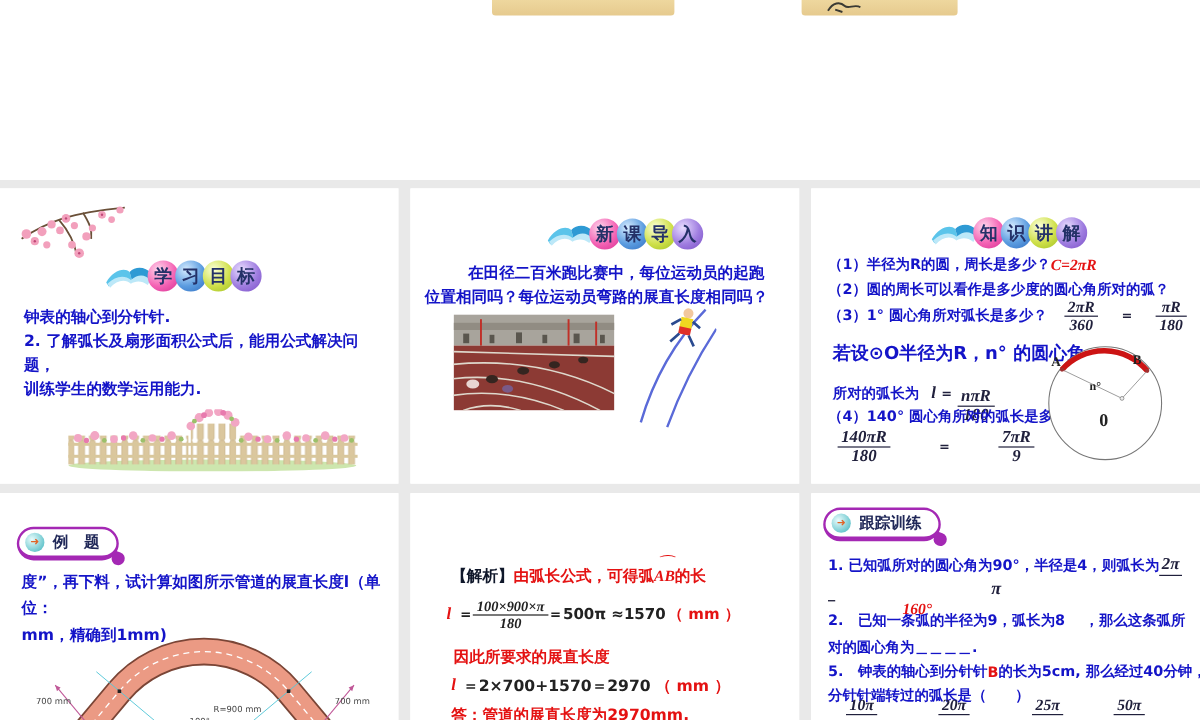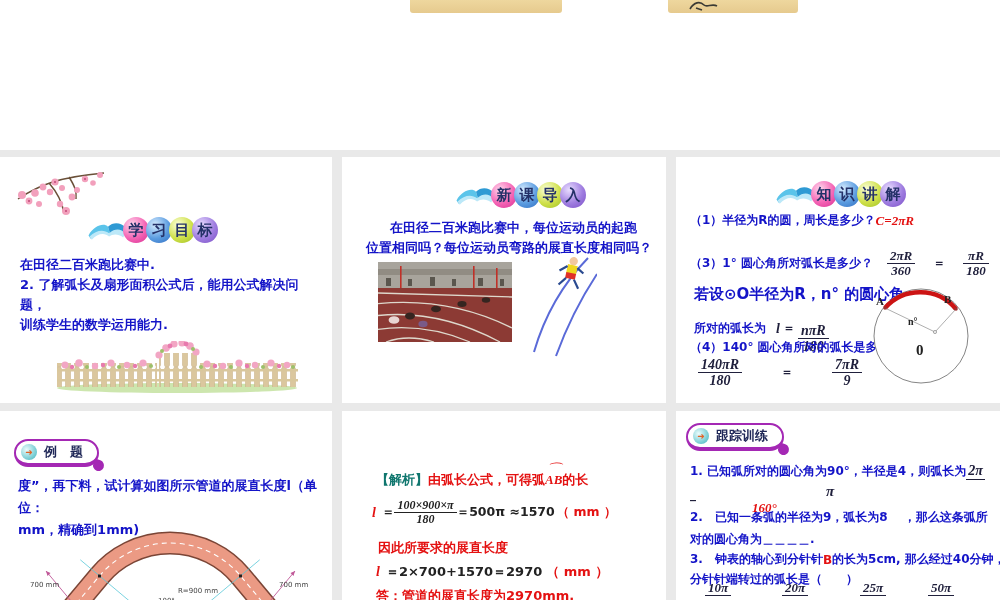--- a/index.html
+++ b/index.html
@@ -5,21 +5,21 @@
   html,body{margin:0;padding:0;}
   body{width:1000px;height:600px;background:#fff;font-family:"DejaVu Sans","Liberation Sans",sans-serif;}
   .screen{position:relative;width:1000px;height:600px;overflow:hidden;background:#fff;}
   .gap{position:absolute;background:#e9e9e9;}
   .panel{position:absolute;background:#ffffff;overflow:hidden;}
   .frag{position:absolute;top:0;height:13px;background:linear-gradient(180deg,#eed79e,#e6ca8e);border-radius:0 0 3px 3px;}
   .txt{position:absolute;white-space:nowrap;font-weight:bold;}
   .row{position:absolute;display:flex;align-items:center;white-space:nowrap;font-weight:bold;}
   .blue{color:#1414c8;}
   .red{color:#e41212;}
-  .magenta{color:#0f766e;}
+  .magenta{color:#0f172a;}
   .dark{color:#20203c;}
   .math{font-family:"Liberation Serif","DejaVu Serif",serif;font-style:italic;font-weight:bold;}
   .frac{display:inline-block;text-align:center;vertical-align:middle;line-height:1.1;font-family:"Liberation Serif","DejaVu Serif",serif;font-style:italic;font-weight:bold;}
   .frac .fnum{display:block;border-bottom:1.6px solid currentColor;padding:0 3px;}
   .frac .fden{display:block;padding:0 3px;}
   .badge-balls{position:absolute;display:flex;align-items:center;}
   .ball{width:26px;height:26px;border-radius:50%;display:flex;align-items:center;justify-content:center;font-size:15px;font-weight:bold;color:#243168;margin-left:-3px;}
   .ball-pink{background:radial-gradient(circle at 35% 30%,#ffd6ec,#f463b4 55%,#d62e92);}
   .ball-blue{background:radial-gradient(circle at 35% 30%,#d6ecff,#5b9ce0 55%,#2f6cc0);}
   .ball-green{background:radial-gradient(circle at 35% 30%,#fbffd8,#cfe04a 55%,#9ebf20);}
@@ -90,21 +90,21 @@
           <span>习</span>
         </span>
       <span class="ball ball-green">
           <span>目</span>
         </span>
       <span class="ball ball-purple">
           <span>标</span>
         </span>
     </div>
     <div class="txt blue" style="left:20px;top:98px;font-size:13px;line-height:20px;white-space:normal;width:302px;">
-      <div>在田径二百米跑比赛中.</div>
+      <div>钟表的轴心到分针针.</div>
       <div>2. 了解弧长及扇形面积公式后，能用公式解决问题，</div>
       <div>训练学生的数学运用能力.</div>
     </div>
     <svg width="245" height="52" viewBox="0 0 245 52" style="position:absolute;left:55px;top:184px;">
       <defs>
         <pattern id="slat" width="9" height="26" patternUnits="userSpaceOnUse">
           <rect x="1.5" width="5" height="26" rx="2" fill="#dbc79e" stroke="#c2ab7e" stroke-width="0.5"></rect>
         </pattern>
       </defs>
       <ellipse cx="122" cy="47" rx="120" ry="5" fill="#cde6ae"></ellipse>
@@ -171,21 +171,21 @@
           <span>课</span>
         </span>
       <span class="ball ball-green">
           <span>导</span>
         </span>
       <span class="ball ball-purple">
           <span>入</span>
         </span>
     </div>
     <div class="txt blue" style="left:48px;top:62px;font-size:13px;">在田径二百米跑比赛中，每位运动员的起跑</div>
-    <div class="txt blue" style="left:24px;top:82px;font-size:13px;text-align:center;">位置相同吗？每位运动员弯路的展直长度相同吗？</div>
+    <div class="txt blue" style="left:12px;top:82px;font-size:13px;text-align:center;">位置相同吗？每位运动员弯路的展直长度相同吗？</div>
     <svg width="134" height="80" viewBox="0 0 134 80" style="position:absolute;left:36px;top:105px;">
       <rect width="134" height="26" fill="#a8a49c"></rect>
       <rect y="7" width="134" height="6" fill="#918c83"></rect>
       <g fill="#5a564e">
         <rect x="8" y="16" width="5" height="8"></rect>
           <rect x="30" y="17" width="4" height="7"></rect>
           <rect x="52" y="15" width="5" height="9"></rect>
         <rect x="74" y="17" width="4" height="7"></rect>
           <rect x="100" y="16" width="5" height="8"></rect>
           <rect x="122" y="17" width="4" height="7"></rect>
@@ -239,20 +239,21 @@
           <span>讲</span>
         </span>
       <span class="ball ball-purple">
           <span>解</span>
         </span>
     </div>
     <div class="row" style="left:14px;top:55px;font-size:12px;">
       <span class="blue">（1）半径为R的圆，周长是多少？</span>
         <span class="red math" style="font-size:13px;">C=2πR</span>
     </div>
+    <div class="txt blue" style="left:14px;top:76px;font-size:12px;">（2）圆的周长可以看作是多少度的圆心角所对的弧？</div>
     <div class="row" style="left:14px;top:92px;font-size:12px;gap:14px;">
       <span class="blue">（3）1° 圆心角所对弧长是多少？</span>
       <span class="frac dark" style="font-size:13px;">
           <span class="fnum">2πR</span>
           <span class="fden">360</span>
         </span>
       <span class="dark" style="margin:0 4px;">＝</span>
       <span class="frac dark" style="font-size:13px;">
           <span class="fnum">πR</span>
           <span class="fden">180</span>
@@ -359,21 +360,21 @@
     <div class="row" style="left:14px;top:52px;font-size:12px;">
       <span class="blue">1. 已知弧所对的圆心角为90°，半径是4，则弧长为</span>
       <span class="math dark ansline" style="font-size:14px;">2π</span>
     </div>
     <div class="txt dark" style="left:14px;top:76px;font-size:12px;">_</div>
     <div class="txt math dark" style="left:150px;top:72px;font-size:15px;">π</div>
     <div class="txt blue" style="left:14px;top:98px;font-size:12px;">2.　已知一条弧的半径为9，弧长为8　 ，那么这条弧所</div>
     <div class="txt red math" style="left:76px;top:89px;font-size:13px;">160°</div>
     <div class="txt blue" style="left:14px;top:120px;font-size:12px;">对的圆心角为＿＿＿＿.</div>
     <div class="row" style="left:14px;top:140px;font-size:12px;">
-      <span class="blue">3.　钟表的轴心到分针针</span>
+      <span class="blue">5.　钟表的轴心到分针针</span>
       <span class="red" style="font-size:12px;">B</span>
       <span class="blue">的长为5cm, 那么经过40分钟，</span>
     </div>
     <div class="txt blue" style="left:14px;top:160px;font-size:12px;">分针针端转过的弧长是（　　）</div>
     <span class="opt" style="left:29px;top:170px;">
       <span class="frac dark">
           <span class="fnum">10π</span>
           <span class="fden">&nbsp;</span>
         </span>
       <span class="math dark" style="margin-left:2px;">cm</span>

